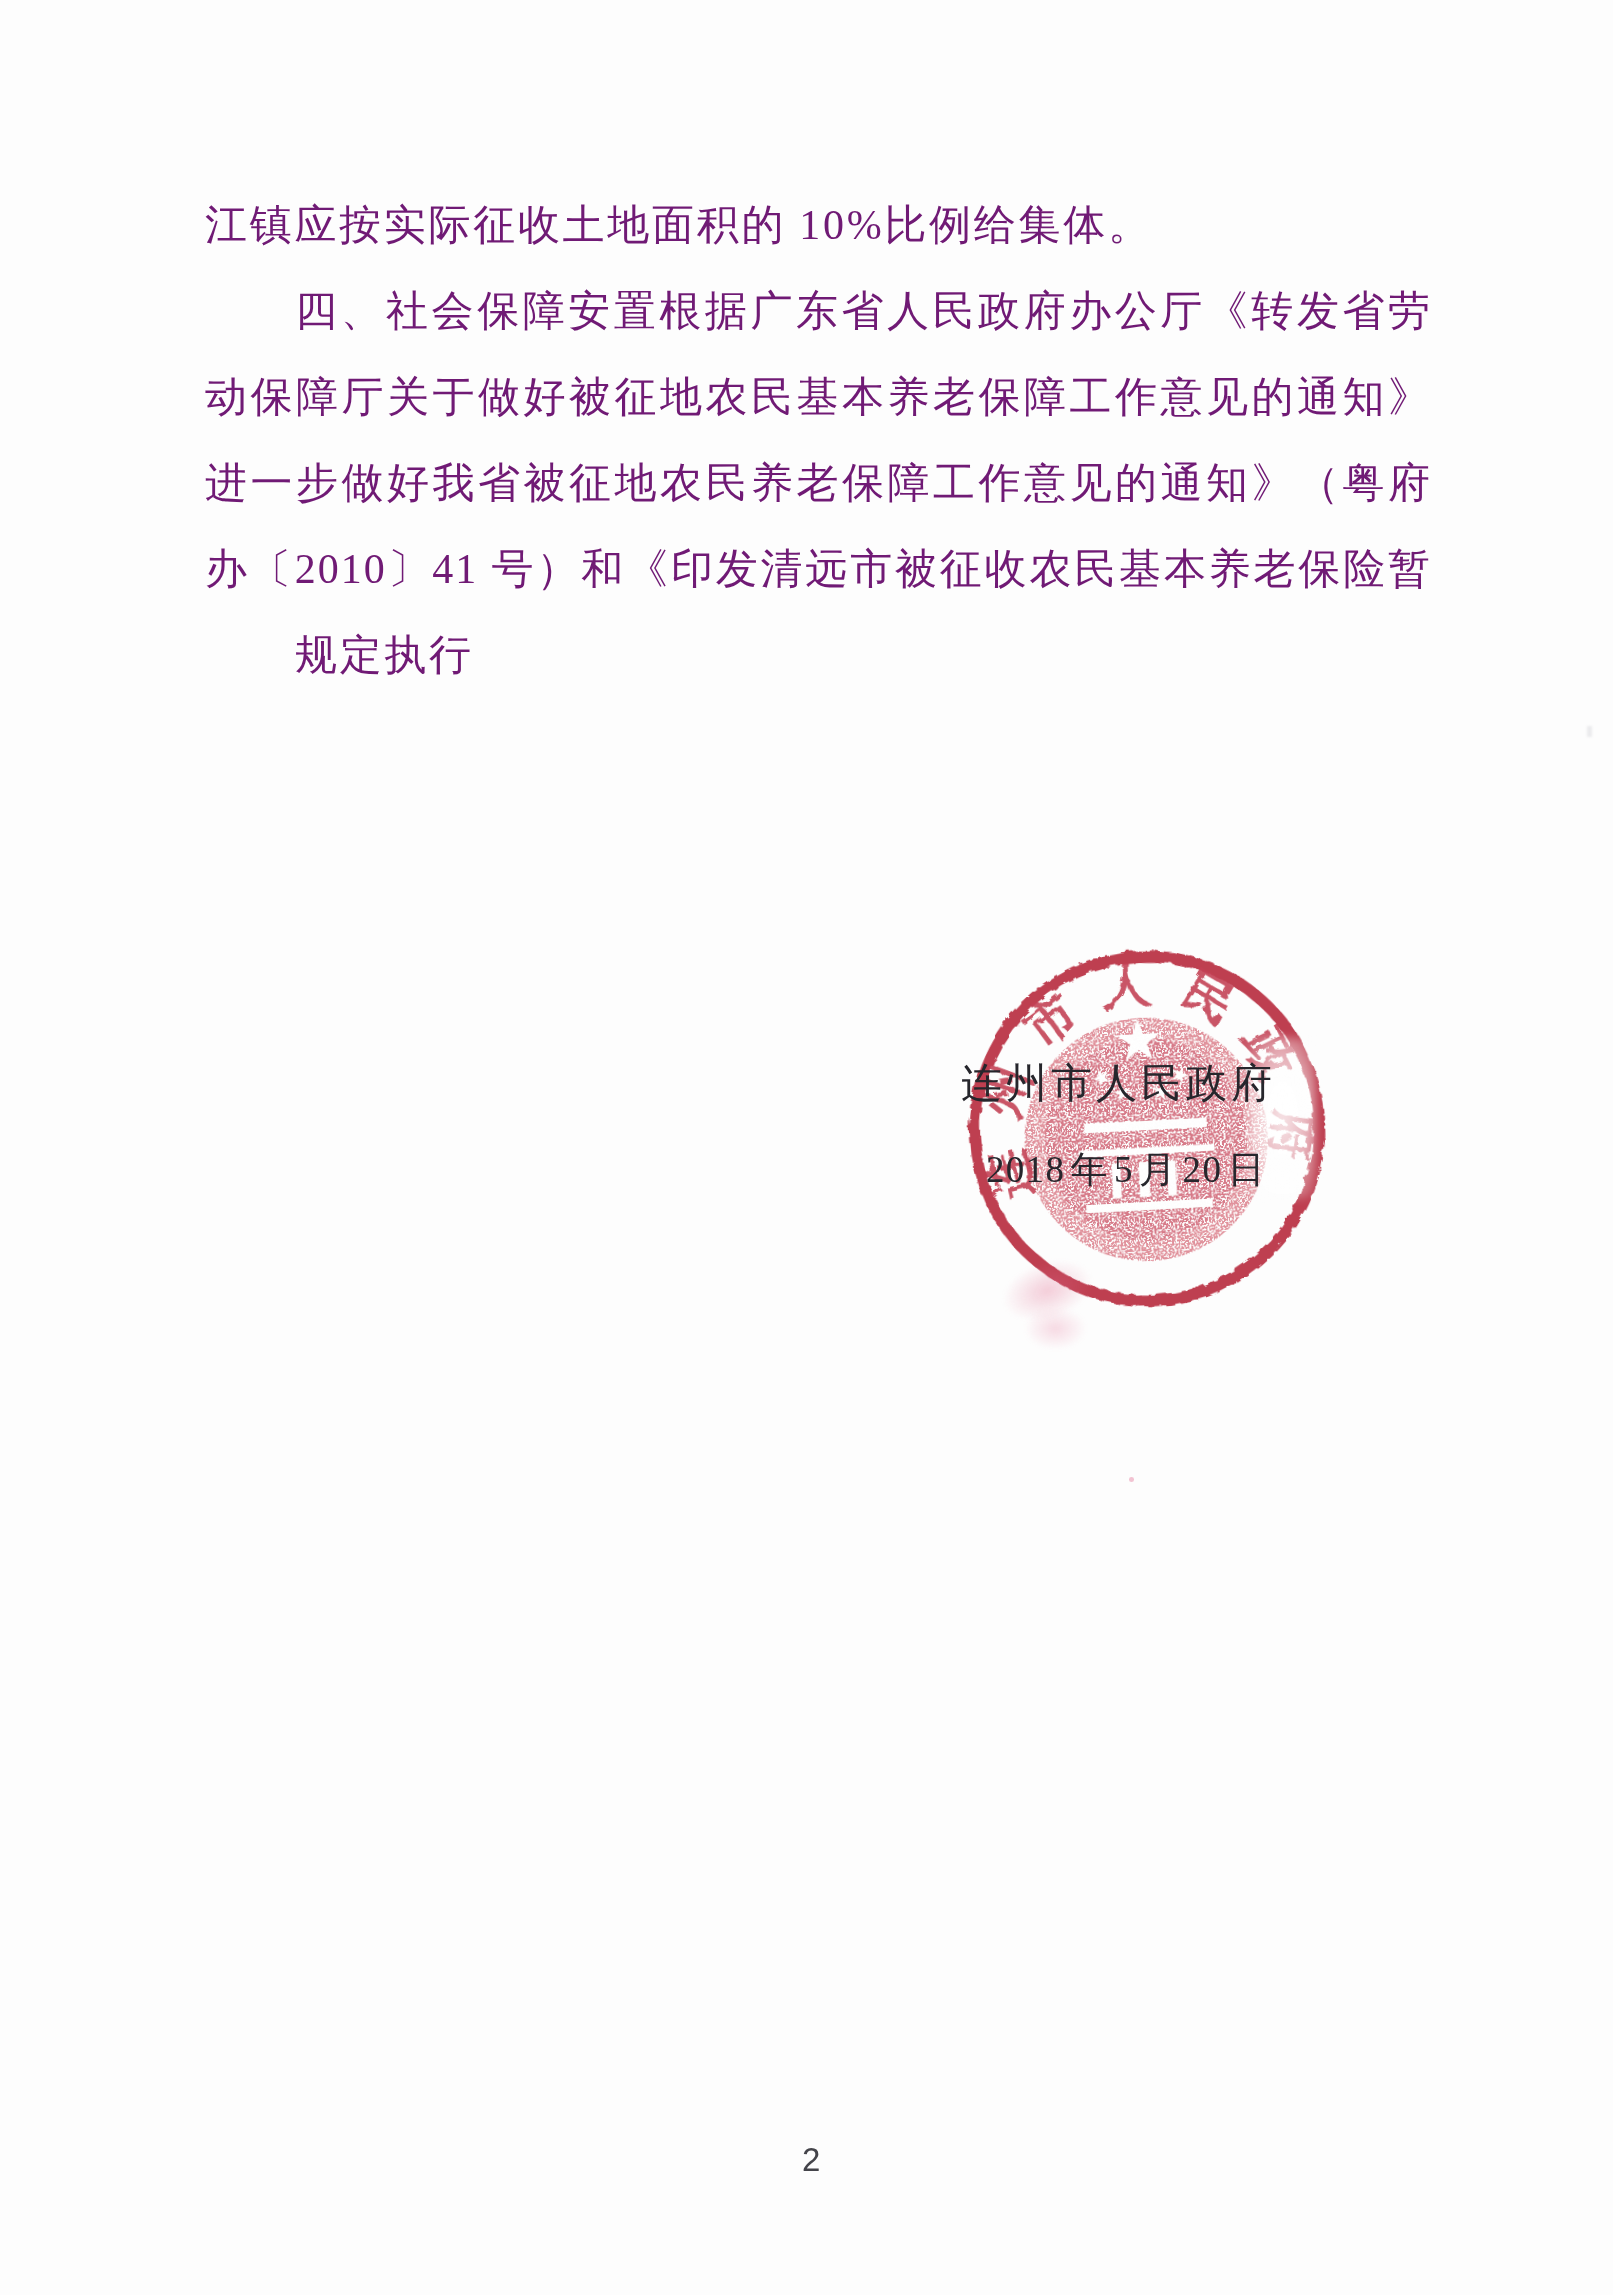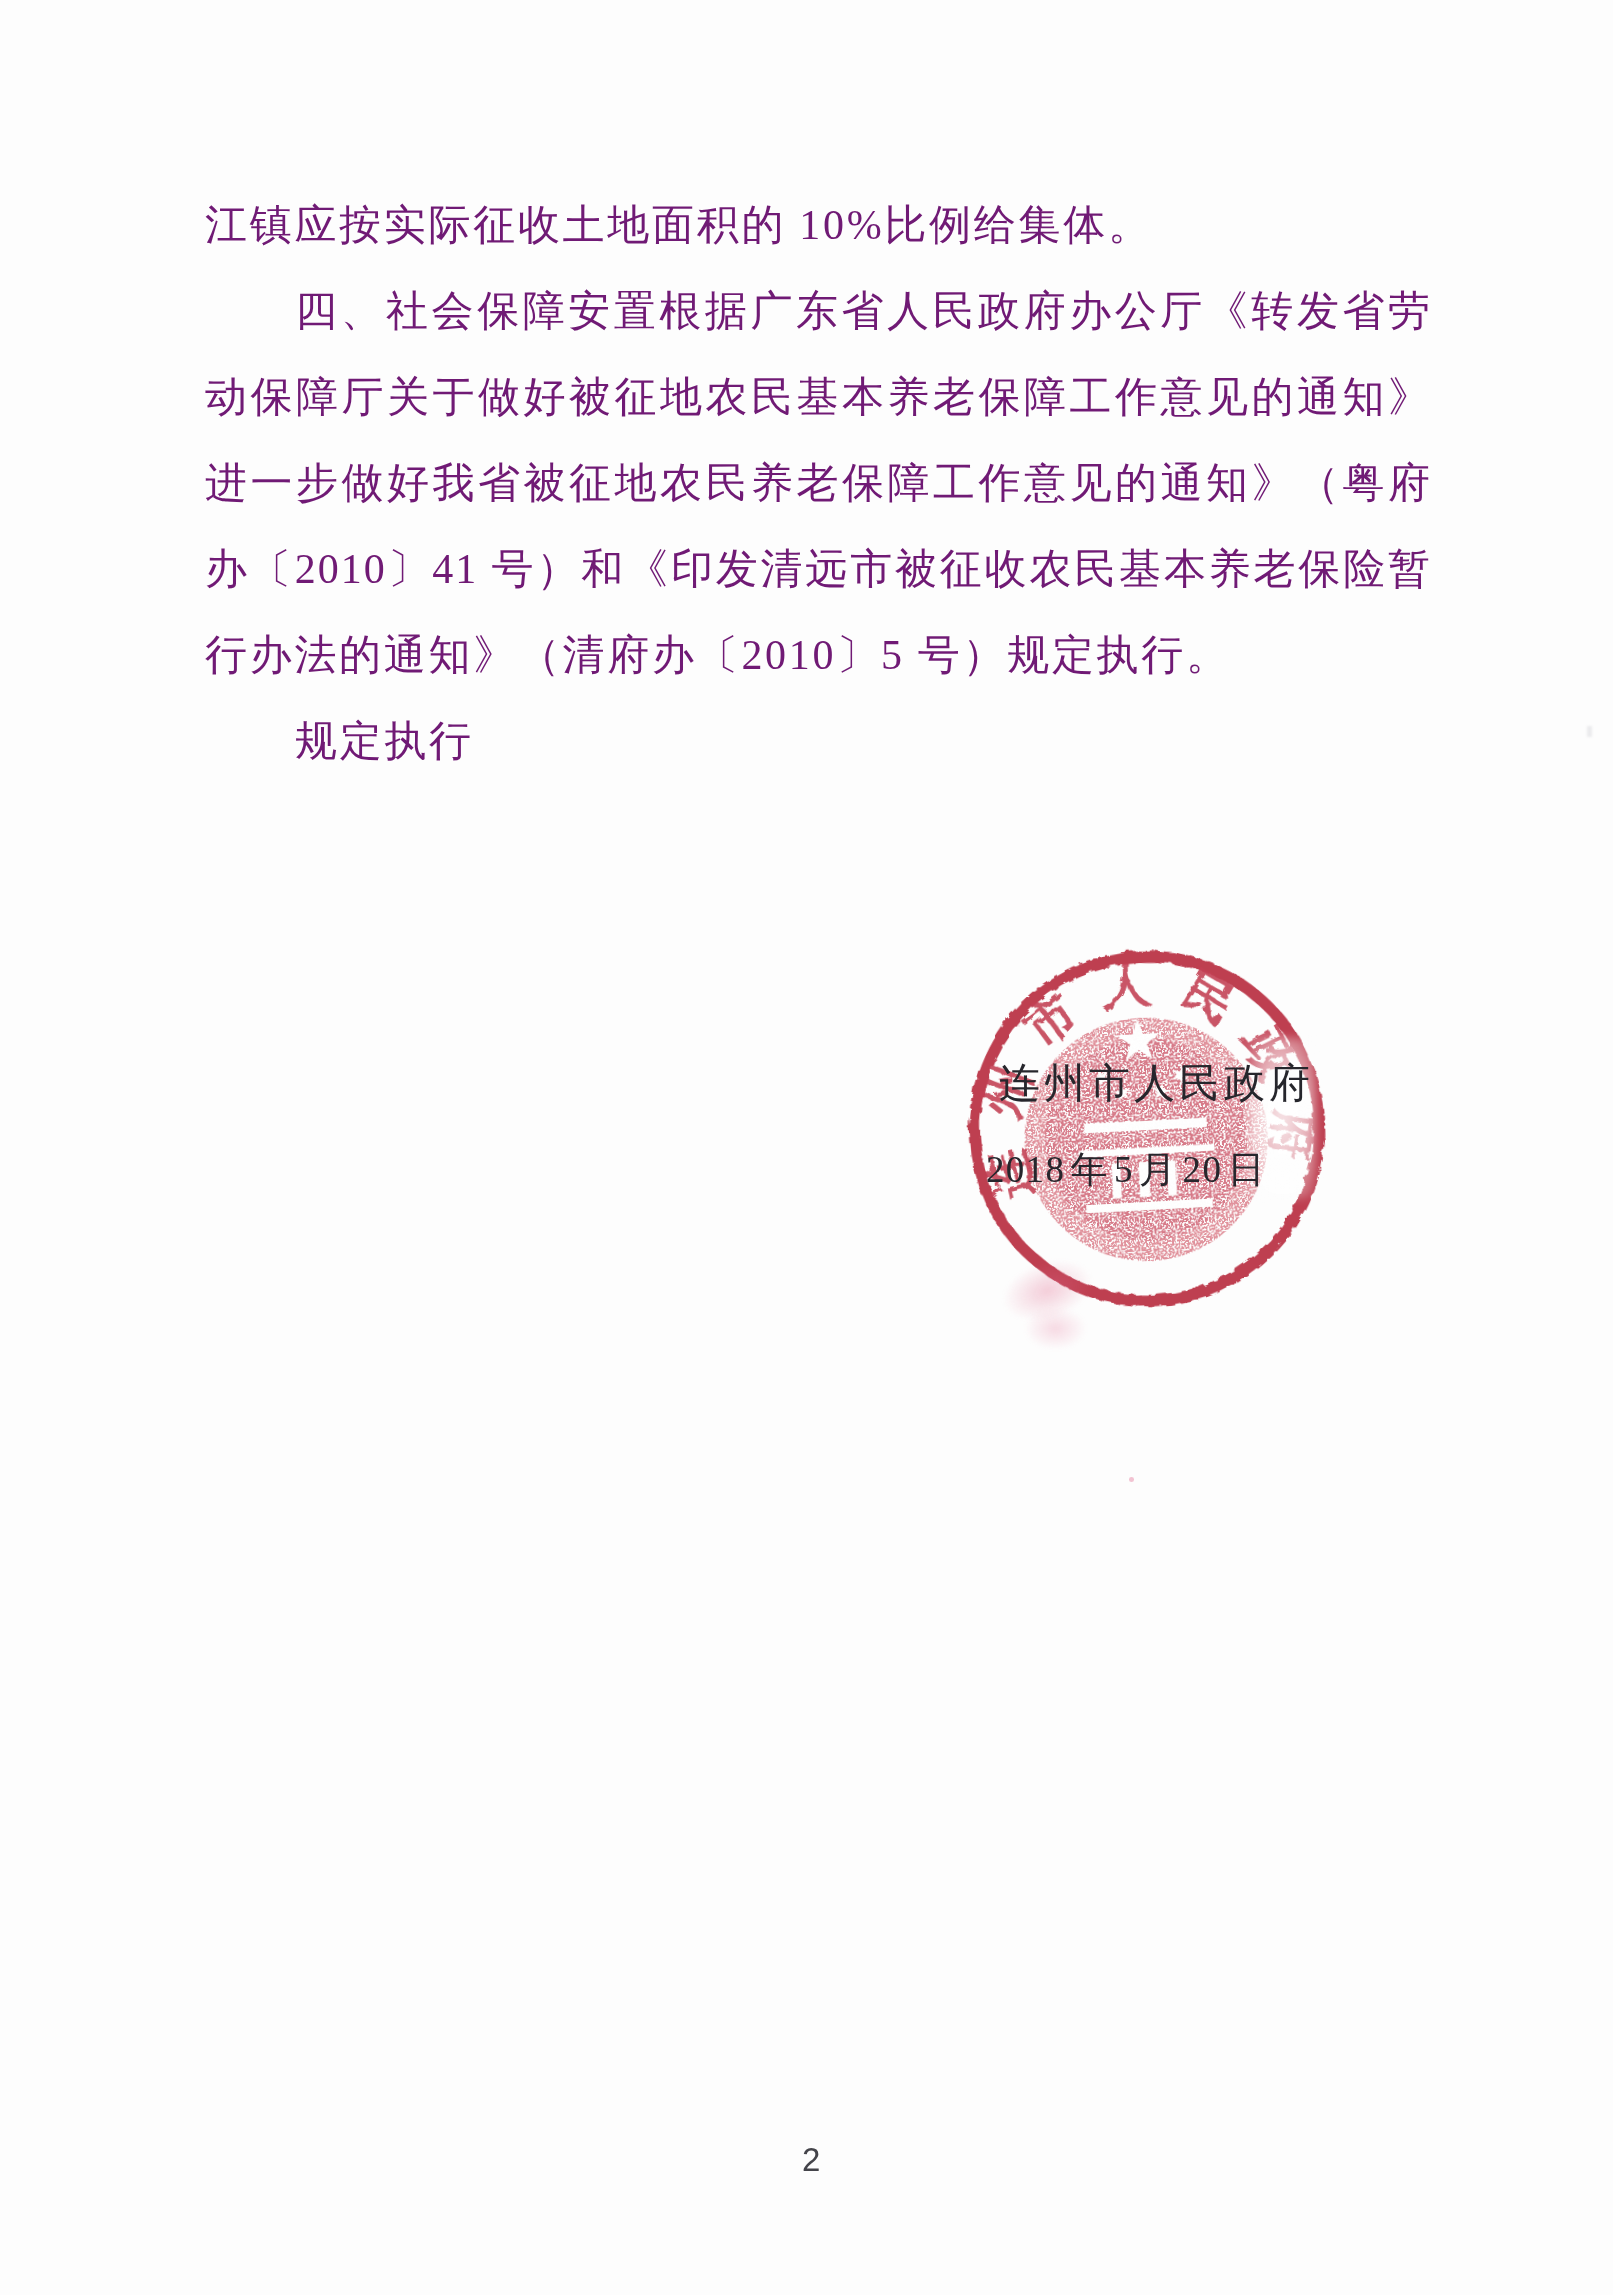--- a/index.html
+++ b/index.html
@@ -44,21 +44,21 @@
   .seal-fade{
     position:absolute;
     left:1249px;top:1038px;
     width:67px;height:160px;
     background:radial-gradient(ellipse at center,rgba(255,255,255,.85) 0%,rgba(255,255,255,.55) 55%,rgba(255,255,255,0) 100%);
     filter:blur(4px);
   }
   
   .sig-issuer{
     position:absolute;
-    left:999px;top:1062px;
+    left:961px;top:1062px;
     font-size:41px;line-height:1.05;
     letter-spacing:4px;
     color:#26262c;
     white-space:nowrap;
   }
   .sig-date{
     position:absolute;
     left:986px;top:1151px;
     font-size:37px;line-height:1.05;
     letter-spacing:1.3px;
@@ -101,21 +101,20 @@
 <body>
 
 <div class="page">
 
   <div class="doc-text">
     <div class="line">江镇应按实际征收土地面积的 10%比例给集体。</div>
     <div class="line indent fill">四、社会保障安置根据广东省人民政府办公厅《转发省劳</div>
     <div class="line fill">动保障厅关于做好被征地农民基本养老保障工作意见的通知》</div>
     <div class="line fill">进一步做好我省被征地农民养老保障工作意见的通知》（粤府</div>
     <div class="line fill">办〔2010〕41 号）和《印发清远市被征收农民基本养老保险暂</div>
-    <div class="line">行办法的通知》（清府办〔2010〕5 号）规定执行。</div>
     <div class="line indent">规定执行</div>
   </div>
 
   <svg class="seal" viewBox="0 0 600 600">
     <defs>
       <path id="star" d="M0,-1L0.2245,-0.309L0.9511,-0.309L0.3633,0.118L0.5878,0.809L0,0.382L-0.5878,0.809L-0.3633,0.118L-0.9511,-0.309L-0.2245,-0.309Z"></path>
       <path id="sealArc" d="M 119.6 365.7 A 192 192 0 1 1 480.4 365.7" fill="none"></path>
       <filter id="stipple" x="-20%" y="-20%" width="140%" height="140%">
         <feTurbulence type="fractalNoise" baseFrequency="0.35" numOctaves="2" seed="7" result="n"></feTurbulence>
         <feColorMatrix in="n" type="matrix" values="0 0 0 0 0  0 0 0 0 0  0 0 0 0 0  0 0 0 14 -6" result="mask"></feColorMatrix>

